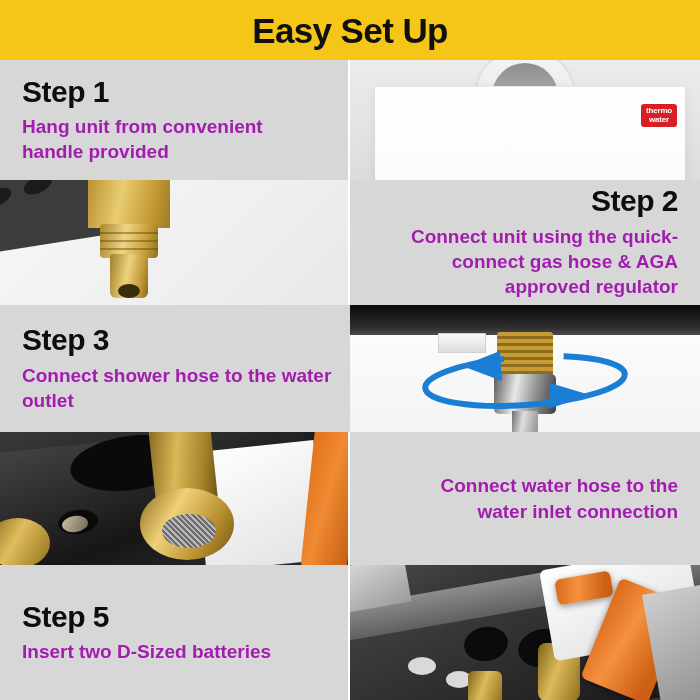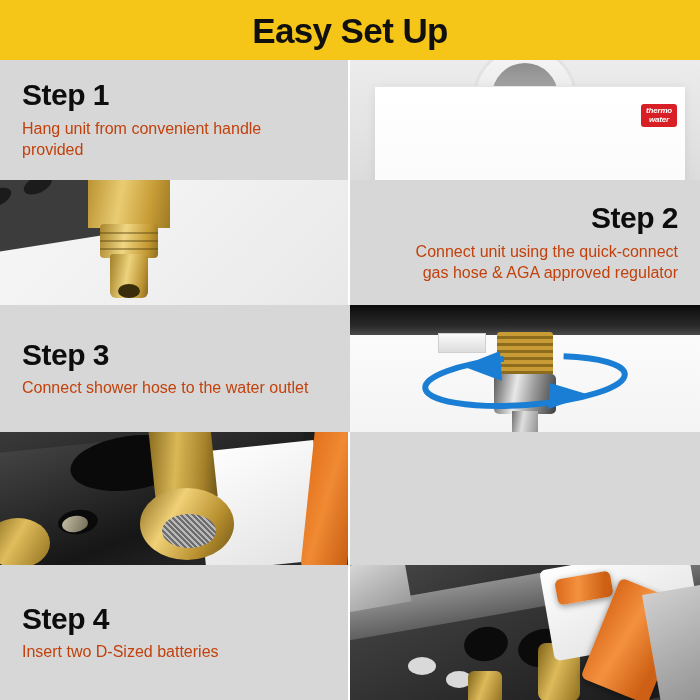--- a/index.html
+++ b/index.html
@@ -33,28 +33,28 @@
     display:flex;flex-direction:column;justify-content:center;
     padding:0 22px;box-sizing:border-box;
   }
   .textcell.left{align-items:flex-start;text-align:left;}
   .textcell.right{align-items:flex-end;text-align:right;padding-left:40px;}
   .step-title{
     font-size:30px;font-weight:bold;color:#0d0d0d;
     letter-spacing:-0.5px;line-height:1.06;margin-bottom:7px;
   }
   .step-desc{
-    font-size:16px;color:#c2410c;line-height:1.32;font-weight:normal;
+    font-size:19px;color:#a21caf;line-height:1.32;font-weight:bold;
   }
 
   
   .photo{background:#efefef;}
 
   
-  .p1{background:linear-gradient(180deg,#ececec 0%,#e4e4e4 55%,#dcdcdc 100%);font-style:italic;}
+  .p1{background:linear-gradient(180deg,#ececec 0%,#e4e4e4 55%,#dcdcdc 100%);}
   .p1 .handle{
     position:absolute;left:50%;top:-14px;transform:translateX(-50%);
     width:104px;height:62px;border-radius:52px 52px 0 0;
     background:linear-gradient(180deg,#f6f6f6,#e9e9e9);
     border:3px solid #e2e2e2;box-sizing:border-box;
   }
   .p1 .handle-inner{
     position:absolute;left:50%;top:14px;transform:translateX(-50%);
     width:66px;height:42px;border-radius:34px 34px 0 0;
     background:linear-gradient(180deg,#8d8d8d,#b5b5b5);
@@ -288,24 +288,25 @@
       <div class="screw"></div>
       <div class="whiteplate"></div>
       <div class="brassL"></div>
       <div class="pipe"></div>
       <div class="nutbig"></div>
       <div class="mesh"></div>
       <div class="orange"></div>
     </div>
 
     <div class="cell textcell right" style="left:350px;top:372px;width:350px;height:133px;">
+      <div class="step-desc">Connect water hose to the water inlet connection</div>
     </div>
 
     <div class="cell textcell left" style="left:0;top:505px;width:348px;height:135px;">
-      <div class="step-title">Step 4</div>
+      <div class="step-title">Step 5</div>
       <div class="step-desc">Insert two D-Sized batteries</div>
     </div>
 
     <div class="cell photo p5" style="left:350px;top:505px;width:350px;height:135px;">
       <div class="rail"></div>
       <div class="darkplate"></div>
       <div class="screen"></div>
       <div class="hole h1"></div>
       <div class="hole h2"></div>
       <div class="dot d1"></div>

